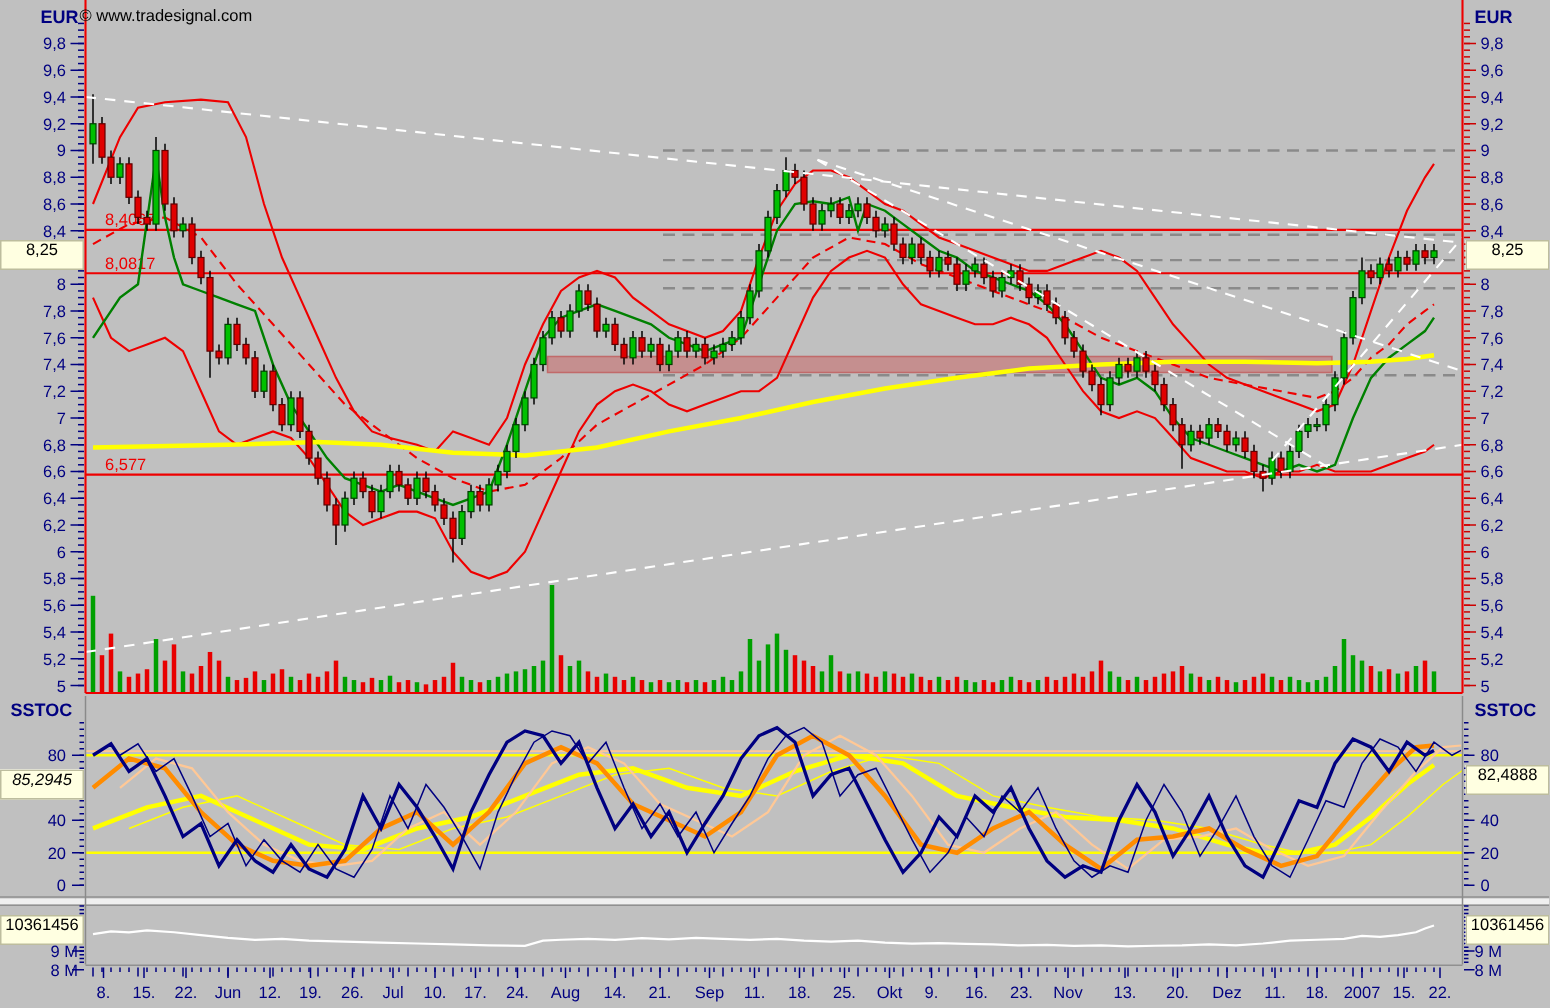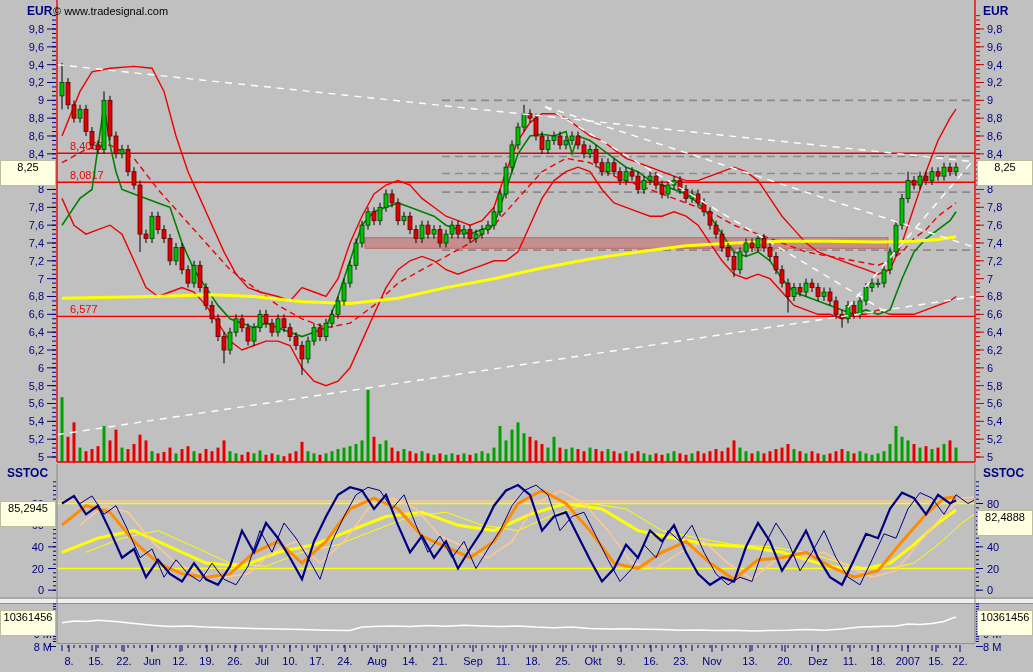--- a/index.html
+++ b/index.html
@@ -2,21 +2,21 @@
 <html><head>
 <meta charset="utf-8">
 <style>
   html,body{margin:0;padding:0;background:#c0c0c0;}
   .screen{position:relative;width:1033px;height:672px;background:#c0c0c0;overflow:hidden;
           font-family:"Liberation Sans",sans-serif;}
   svg{position:absolute;left:0;top:0;}
   svg text{font-family:"Liberation Sans",sans-serif;}
   .lbl{position:absolute;color:#000080;font-size:12px;font-weight:bold;white-space:nowrap;}
   .copyright{position:absolute;left:53px;top:5px;color:#000000;font-size:11px;white-space:nowrap;}
-  .marker{position:absolute;height:26px;line-height:14px;background:#ffffe1;color:#000;
+  .marker{position:absolute;height:20px;line-height:14px;background:#ffffe1;color:#000;
           font-size:11px;text-align:center;white-space:nowrap;overflow:hidden;box-shadow:0 0 0 1px #bdbd9e inset;}
   .mL{left:0;width:56px;}
   .mR{left:977px;width:56px;}
 </style>
 </head>
 <body>
 
 <div class="screen">
 
   <svg id="chart" width="1033" height="672" viewBox="0 0 1033 672">
@@ -1208,17 +1208,17 @@
 
   <div class="lbl" style="left:27px;top:4px;">EUR</div>
   <div class="lbl" style="left:983px;top:4px;">EUR</div>
   <div class="copyright">© www.tradesignal.com</div>
 
   <div class="lbl" style="left:7px;top:466px;">SSTOC</div>
   <div class="lbl" style="left:983px;top:466px;">SSTOC</div>
 
   <div class="marker mL" id="mk-price-l" style="top: 160px;">8,25</div>
   <div class="marker mR" id="mk-price-r" style="top: 160px;">8,25</div>
-  <div class="marker mL" id="mk-sstoc-l" style="top: 501px;">85,2945</div>
+  <div class="marker mL" id="mk-sstoc-l" style="top: 513px; font-style: italic;">85,2945</div>
   <div class="marker mR" id="mk-sstoc-r" style="top: 510px;">82,4888</div>
   <div class="marker mL" id="mk-vol-l" style="top: 610px;">10361456</div>
   <div class="marker mR" id="mk-vol-r" style="top: 610px;">10361456</div>
 </div>
 
 </body></html>

